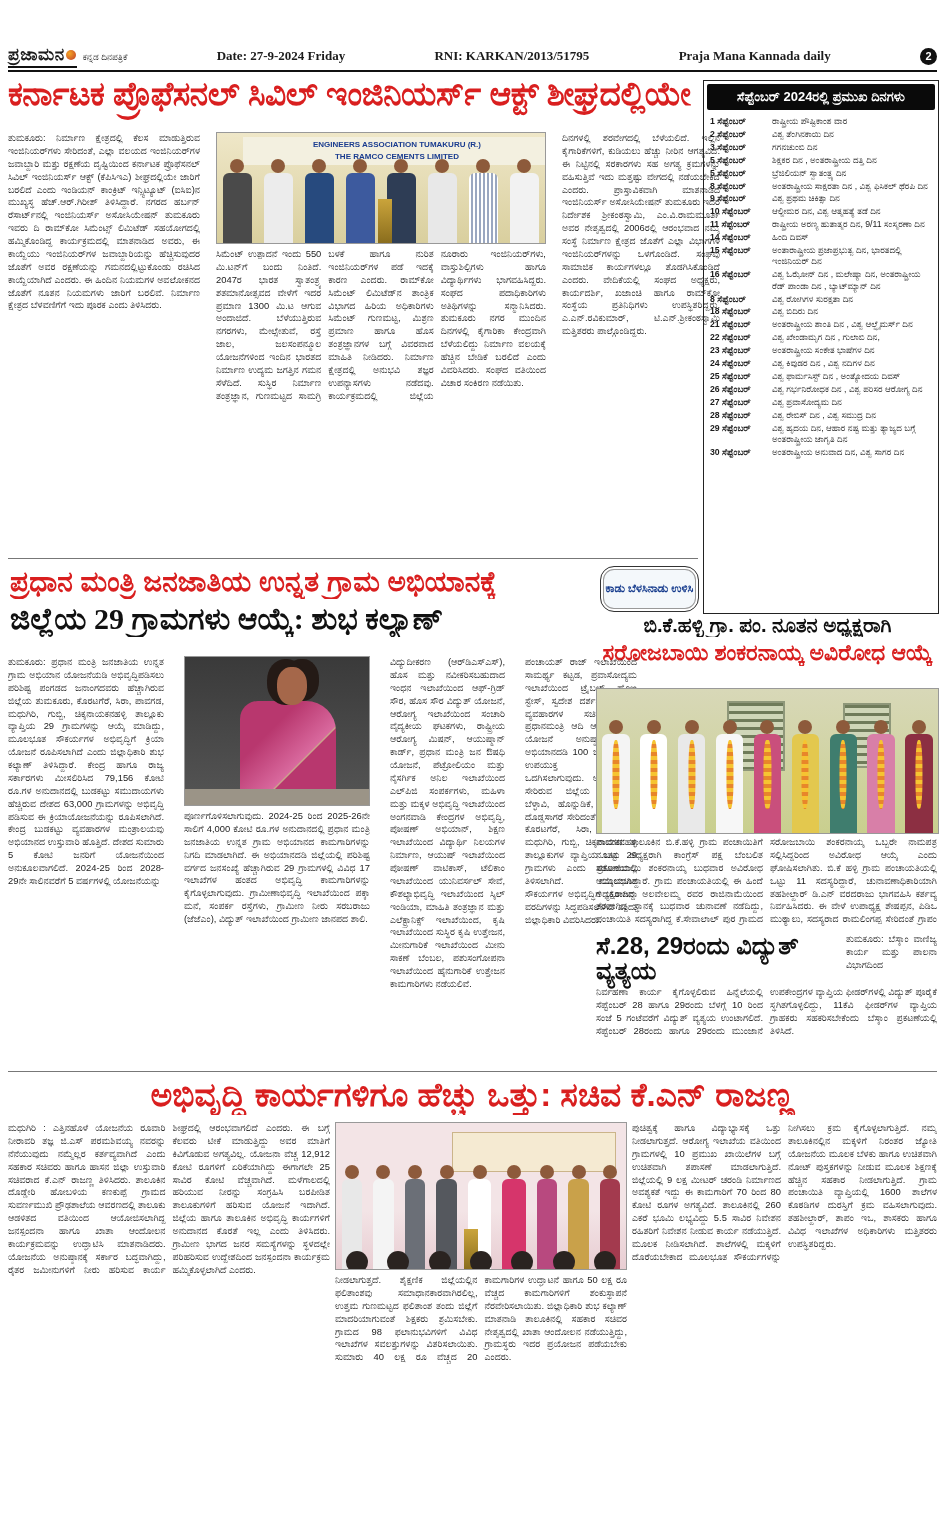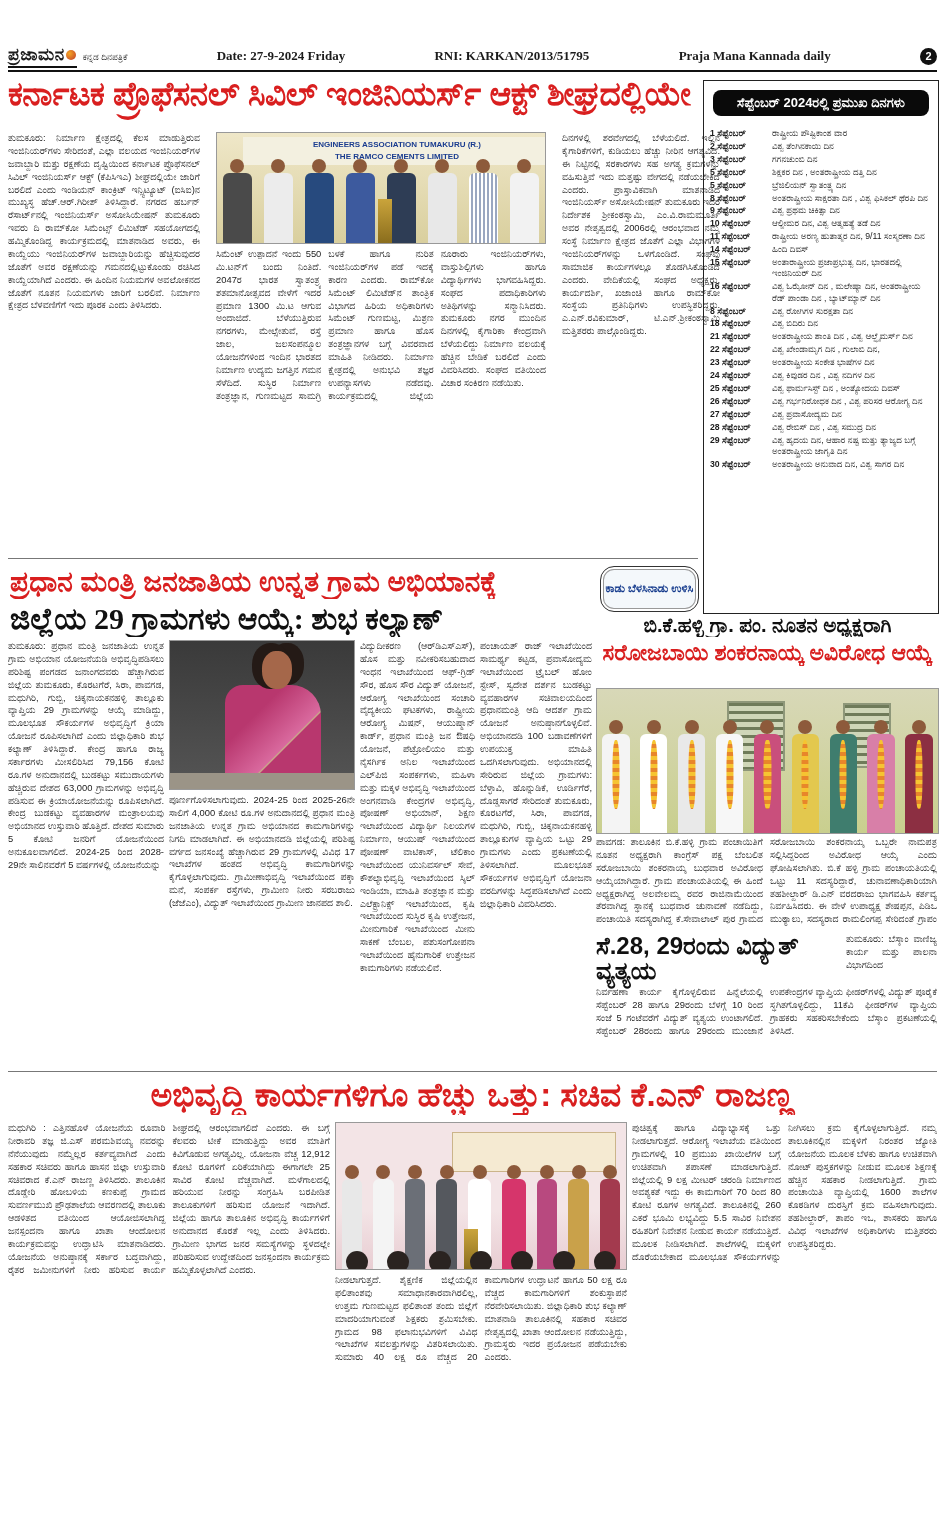--- a/index.html
+++ b/index.html
@@ -29,36 +29,36 @@
   #hl3-line2{left:598px;top:640px;width:339px;font-size:22px;text-align:center;white-space:nowrap;overflow:hidden;}
   #hl4{left:8px;top:1076px;width:929px;font-size:33px;text-align:center;white-space:nowrap;overflow:hidden;}
   
   #notice-box{left:600px;top:566px;width:97px;height:44px;border:1.5px solid #333;border-radius:14px;
               box-shadow:inset 0 0 0 2px #fff, inset 0 0 0 3px #999;
               display:flex;flex-direction:row;align-items:center;justify-content:center;
               font-weight:bold;font-size:11px;color:#143a8c;line-height:1.4;background:#f4f8fb;}
   
   #sidebar{left:703px;top:80px;width:234px;height:532px;border:1.5px solid #222;background:#fff;
            display:flex;flex-direction:column;}
-  #sidebar-header{margin:9px;background:#0a0a0a;color:#fff;font-weight:bold;font-size:13px;
-                  text-align:center;padding:5px 2px;border-radius:8px;}
+  #sidebar-header{margin:3px;background:#0a0a0a;color:#fff;font-weight:bold;font-size:13px;
+                  text-align:center;padding:5px 2px;border-radius:2px;}
   #sidebar-list{flex:1;overflow:hidden;padding:3px 6px 2px 6px;font-size:8.7px;line-height:1.3;}
   .day-row{display:grid;grid-template-columns:62px 1fr;margin-bottom:1.6px;}
   .day-date{font-weight:bold;white-space:nowrap;}
   .day-events{text-align:left;}
   
   .bodycol{font-size:9.4px;line-height:1.37;text-align:justify;overflow:hidden;}
   .cols2{column-count:2;column-gap:7px;}
   .cols3{column-count:3;column-gap:7px;}
   .rule{background:#777;height:1px;}
   
   #art1{left:8px;top:132px;width:690px;height:434px;display:grid;
         grid-template-columns:192px 330px 158px;column-gap:16px;}
-  #art2{left:8px;top:640px;width:584px;height:412px;display:grid;
-        grid-template-columns:156px 186px 115px 112px;column-gap:5px;}
+  #art2{left:8px;top:656px;width:584px;height:412px;display:grid;
+        grid-template-columns:156px 186px 115px 112px;column-gap:20px;}
   #art3-photo{left:596px;top:688px;width:341px;height:144px;}
   #art3-body{left:596px;top:836px;width:341px;height:94px;}
   #power-block{left:596px;top:933px;width:341px;height:137px;}
   #power-head{float:left;width:250px;font-size:24px;font-weight:bold;color:#111;line-height:1.05;}
   #power-lead{overflow:hidden;font-size:9.4px;line-height:1.37;text-align:justify;}
   #power-body{clear:both;padding-top:3px;}
   #art4{left:8px;top:1122px;width:929px;height:393px;display:grid;
         grid-template-columns:322px 292px 305px;column-gap:5px;}
   
   .photo{position:relative;overflow:hidden;border:1px solid #999;}

